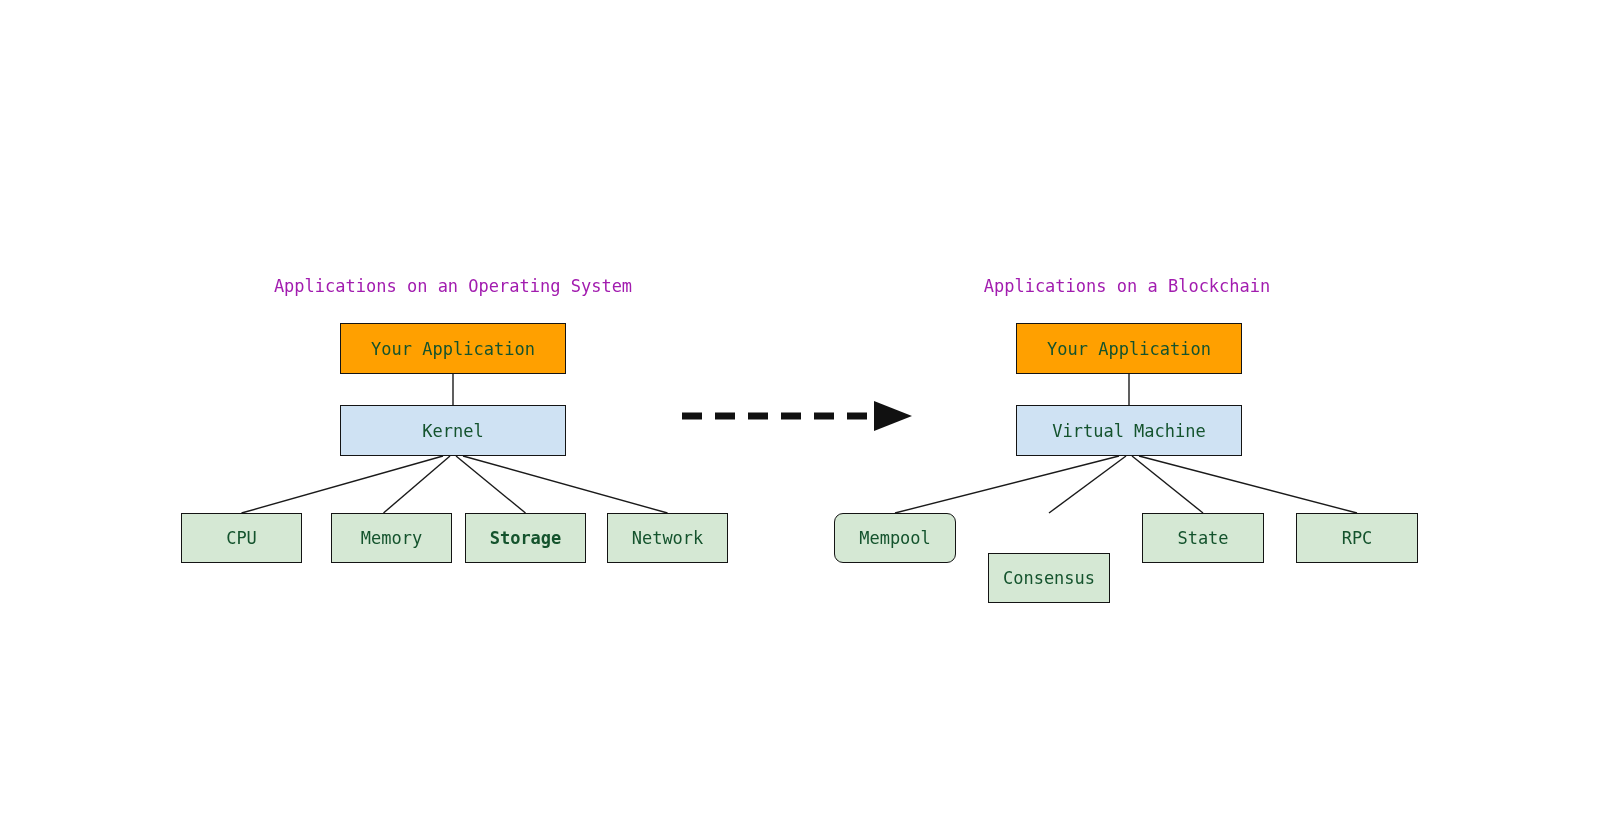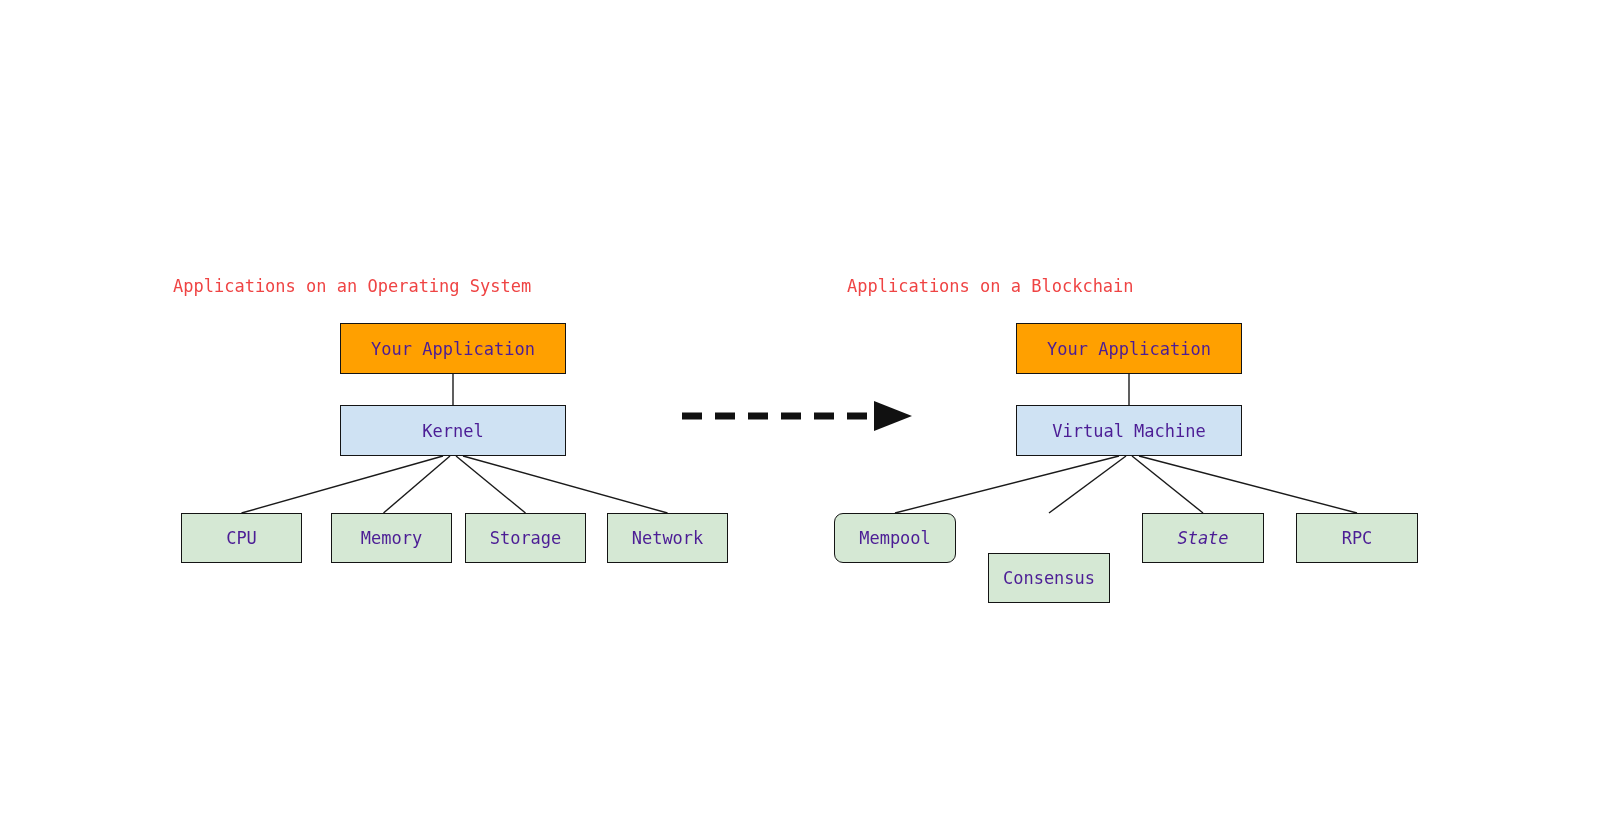--- a/index.html
+++ b/index.html
@@ -18,37 +18,37 @@
   .svg-layer {
     position: absolute;
     left: 0;
     top: 0;
     z-index: 1;
   }
   .tree-title {
     position: absolute;
     top: 276px;
     width: 560px;
-    text-align: left;
+    text-align: center;
     font-size: 17px;
     line-height: 20px;
-    color: #ef4444;
+    color: #a21caf;
     letter-spacing: 0px;
     white-space: nowrap;
     z-index: 2;
   }
   .node {
     position: absolute;
     display: flex;
     align-items: center;
     justify-content: center;
     box-sizing: border-box;
     border: 1.5px solid #141414;
     font-size: 17px;
-    color: #4c1d95;
+    color: #14532d;
     white-space: nowrap;
     z-index: 2;
   }
   .node.root  { background: #FFA000; width: 226px; height: 51px; top: 323px; }
   .node.mid   { background: #CFE2F3; width: 226px; height: 51px; top: 405px; }
   .node.leaf  { background: #D5E8D4; height: 50px; top: 513px; }
   .leaf.w-left  { width: 121px; }
   .leaf.w-right { width: 122px; }
 </style>
 </head>
@@ -87,21 +87,21 @@
   <div class="node leaf w-left" style="left:181px;">
     <span>CPU</span>
   </div>
 
   <div class="node mid" style="left:340px;">
     <span>Kernel</span>
   </div>
   <div class="node leaf w-left" style="left:331px;">
     <span>Memory</span>
   </div>
-  <div class="node leaf w-left" style="left:465px;">
+  <div class="node leaf w-left" style="left:465px;font-weight:bold;">
     <span>Storage</span>
   </div>
   <div class="node leaf w-left" style="left:607px;text-align:right;">
     <span>Network</span>
   </div>
 
   <div class="tree-title" style="left:847px;">Applications on a Blockchain</div>
 
   <div class="node root" style="left:1016px;">
     <span>Your Application</span>
@@ -110,20 +110,20 @@
   <div class="node mid" style="left:1016px;">
     <span>Virtual Machine</span>
   </div>
 
   <div class="node leaf w-right" style="left:834px;border-radius:9px;">
     <span>Mempool</span>
   </div>
   <div class="node leaf w-right" style="left:988px;margin-top:40px;">
     <span>Consensus</span>
   </div>
-  <div class="node leaf w-right" style="left:1142px;font-style:italic;">
+  <div class="node leaf w-right" style="left:1142px;">
     <span>State</span>
   </div>
   <div class="node leaf w-right" style="left:1296px;">
     <span>RPC</span>
   </div>
 
 </div>
 
 </body></html>

